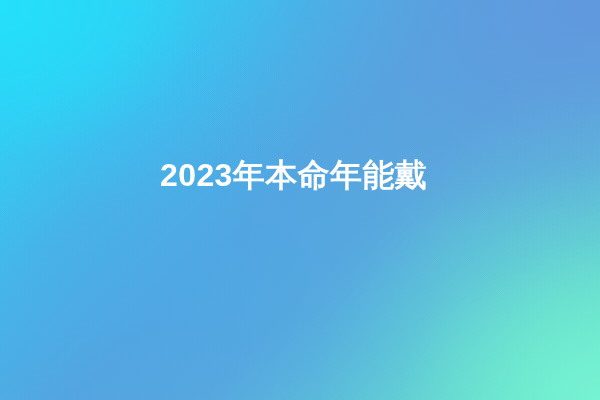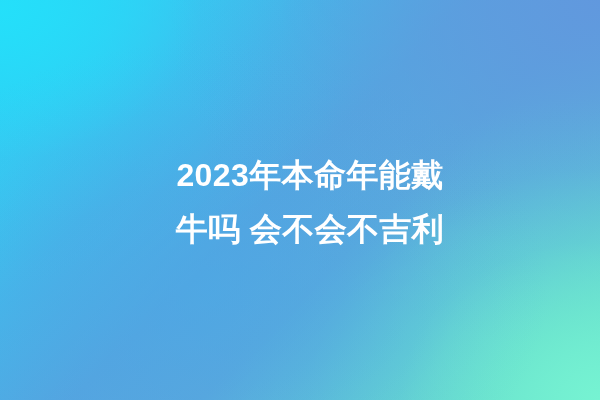--- a/index.html
+++ b/index.html
@@ -96,37 +96,36 @@
     position: absolute;
     left: 160px;
     top: 148px;
     width: 300px;
     z-index: 5;
     color: #FFFFFF;
     font-size: 32px;
     font-weight: 700;
     line-height: 54px;
     letter-spacing: 0.4px;
-    text-align: center;
+    text-align: left;
     white-space: nowrap;
     text-rendering: optimizeLegibility;
   }
   .headline .line {
     display: block;
   }
 </style>
 </head>
 <body>
 
 <div class="banner">
 
   <div class="grad-layer grad-base"></div>
   <div class="grad-layer grad-tl"></div>
   <div class="grad-layer grad-tr"></div>
   <div class="grad-layer grad-br"></div>
   <div class="grad-layer grad-mid"></div>
 
   <div class="headline">
     <span class="line">2023年本命年能戴</span>
-    <span class="line">牛吗 会不会不吉利</span>
   </div>
 
 </div>
 
 </body></html>

